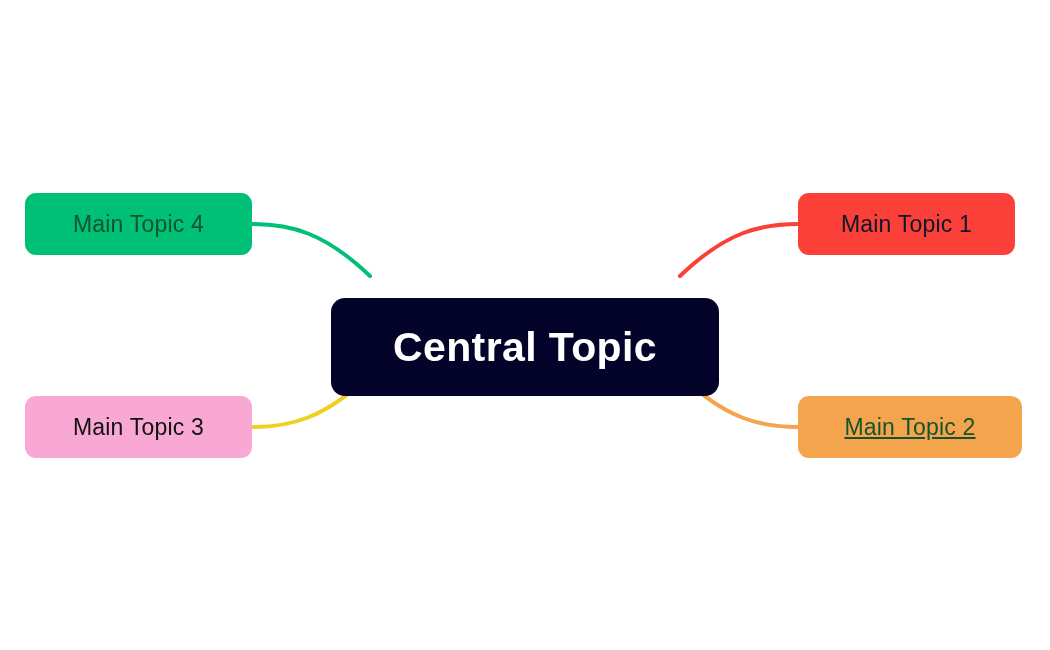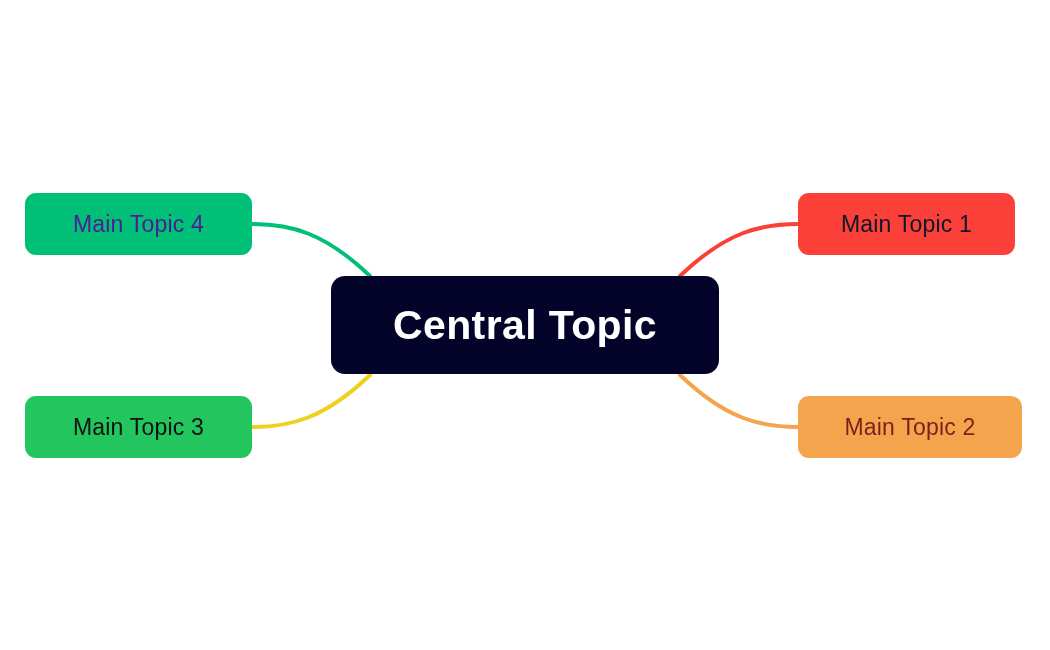--- a/index.html
+++ b/index.html
@@ -81,33 +81,33 @@
 
 <div id="canvas" style="background: rgb(255, 255, 255);">
 
   <svg id="connectors" viewBox="0 0 1050 650" width="1050" height="650" xmlns="http://www.w3.org/2000/svg">
     <path fill="none" stroke="#00bf76" stroke-width="4" stroke-linecap="round" d="M 252 224 C 290 224 324 232 370 276"></path>
     <path fill="none" stroke="#efd01e" stroke-width="4" stroke-linecap="round" d="M 252 427 C 290 427 324 419 370 375"></path>
     <path fill="none" stroke="#fa4038" stroke-width="4" stroke-linecap="round" d="M 798 224 C 760 224 726 232 680 276"></path>
     <path fill="none" stroke="#f5a44e" stroke-width="4" stroke-linecap="round" d="M 798 427 C 760 427 726 419 680 375"></path>
   </svg>
 
-  <div class="node branch-node" id="node-topic-4" style="background: rgb(0, 191, 118); color: #4c1d95;">
+  <div class="node branch-node" id="node-topic-4" style="background: rgb(0, 191, 118); color: #14532d;">
     <span>Main Topic 4</span>
   </div>
 
-  <div class="node branch-node" id="node-topic-3" style="background: #22c55e; color: rgb(17, 17, 17);">
+  <div class="node branch-node" id="node-topic-3" style="background: #f9a8d4; color: rgb(17, 17, 17);">
     <span>Main Topic 3</span>
   </div>
 
   <div class="node branch-node" id="node-topic-1" style="background: rgb(250, 64, 56); color: #0f172a;">
     <span>Main Topic 1</span>
   </div>
 
-  <div class="node branch-node" id="node-topic-2" style="background: rgb(245, 164, 78); color: #7f1d1d;">
+  <div class="node branch-node" id="node-topic-2" style="background: rgb(245, 164, 78); color: #14532d; text-decoration: underline;">
     <span>Main Topic 2</span>
   </div>
 
-  <div class="node" id="central-node" style="background: rgb(4, 4, 42); color: rgb(255, 255, 255);">
+  <div class="node" id="central-node" style="background: rgb(4, 4, 42); color: rgb(255, 255, 255); margin-top: 22px;">
     <span>Central Topic</span>
   </div>
 
 </div>
 
 </body></html>

